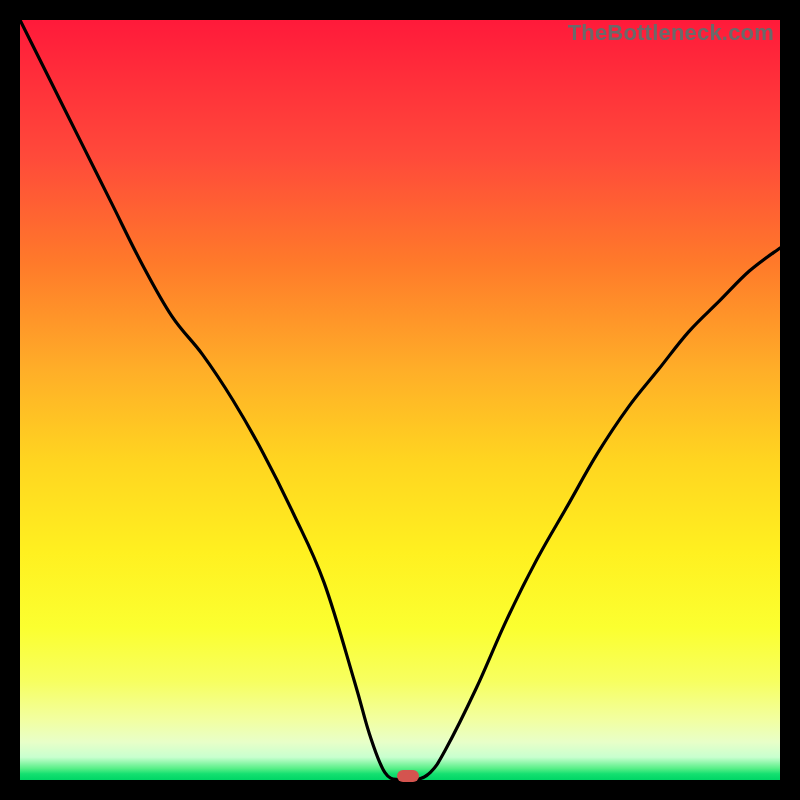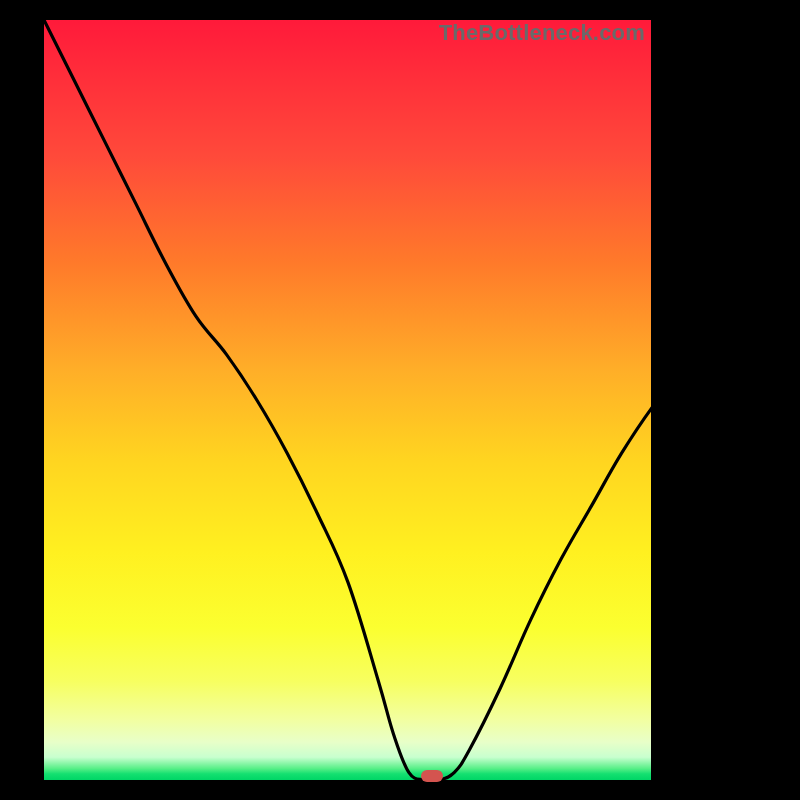--- a/index.html
+++ b/index.html
@@ -14,42 +14,41 @@
   .stage {
     position: relative;
     width: 800px;
     height: 800px;
     background: #000;
   }
   .plot {
     position: absolute;
     left: 20px;
     top: 20px;
-    width: 607px;
+    width: 760px;
     height: 760px;
     
     background: linear-gradient(
       to bottom,
       #ff1a3a 0%,
       #ff2a3a 6%,
       #ff4a3a 18%,
       #ff7a2a 32%,
       #ffae28 46%,
       #ffd520 58%,
       #fff020 70%,
       #fbff30 80%,
       #f7ff60 87%,
       #f2ffa0 92%,
       #e8ffc8 95%,
       #c8ffcf 97%,
       #56ef87 98.5%,
       #14e070 99.2%,
       #00d666 100%
     );
-    margin-left: 24px;
   }
   .watermark {
     position: absolute;
     top: 0px;
     right: 6px;
     font-size: 22px;
     font-weight: 600;
     color: #6a6a6a;
     letter-spacing: 0.2px;
     user-select: none;

